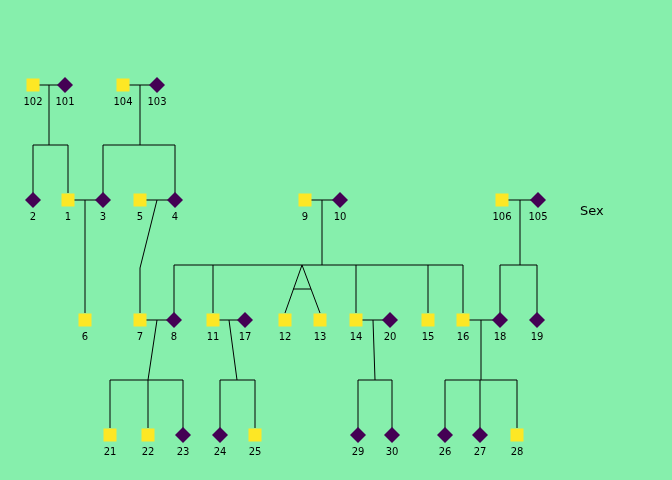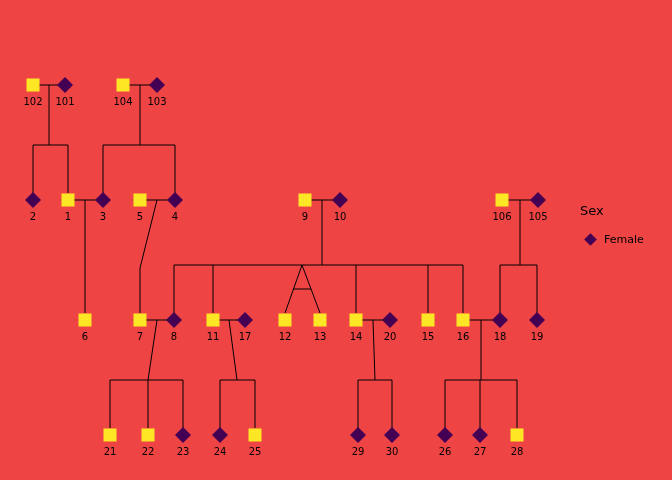--- a/index.html
+++ b/index.html
@@ -1,27 +1,27 @@
 <!DOCTYPE html>
 <html><head>
 <meta charset="utf-8">
 <style>
   html, body { margin: 0; padding: 0; background: #ffffff; }
   #canvas {
     position: relative;
     width: 672px;
     height: 480px;
-    background: #ef4444;
+    background: #86efac;
     font-family: "DejaVu Sans", sans-serif;
     overflow: hidden;
   }
   #pedigree-svg { position: absolute; left: 0; top: 0; }
   .id-label { font-family: "DejaVu Sans", sans-serif; font-size: 10px; fill: #000000; }
   #legend { position: absolute; left: 580px; top: 203px; }
-  .legend-title { font-size: 13px; color: #000000; margin-bottom: 9px; }
+  .legend-title { font-size: 13px; color: #000000; margin-bottom: 24px; }
   .legend-item { display: flex; align-items: center; height: 25px; }
   .legend-swatch { width: 20px; height: 20px; display: flex; align-items: center; justify-content: center; margin-right: 4px; }
   .swatch-diamond { width: 9px; height: 9px; transform: rotate(45deg); }
   .swatch-square { width: 12px; height: 12px; }
   .legend-label { font-size: 11px; color: #000000; }
 </style>
 </head>
 <body>
 
 <div id="canvas">
@@ -148,20 +148,14 @@
       <polygon points="445,427 453,435 445,443 437,435" fill="#440154"></polygon>
       <text x="445" y="454.5" text-anchor="middle" class="id-label" fill="#000000">26</text>
       <polygon points="480,427 488,435 480,443 472,435" fill="#440154"></polygon>
       <text x="480" y="454.5" text-anchor="middle" class="id-label" fill="#000000">27</text>
       <rect x="510.5" y="428.5" width="13" height="13" fill="#FDE725"></rect>
       <text x="517" y="454.5" text-anchor="middle" class="id-label" fill="#000000">28</text>
     </svg>
 
   <div id="legend">
     <div class="legend-title">Sex</div>
-    <div class="legend-item">
-      <span class="legend-swatch">
-        <span class="swatch-diamond" id="female-swatch" style="background: rgb(68, 1, 84);"></span>
-      </span>
-      <span class="legend-label">Female</span>
-    </div>
   </div>
 </div>
 
 </body></html>

